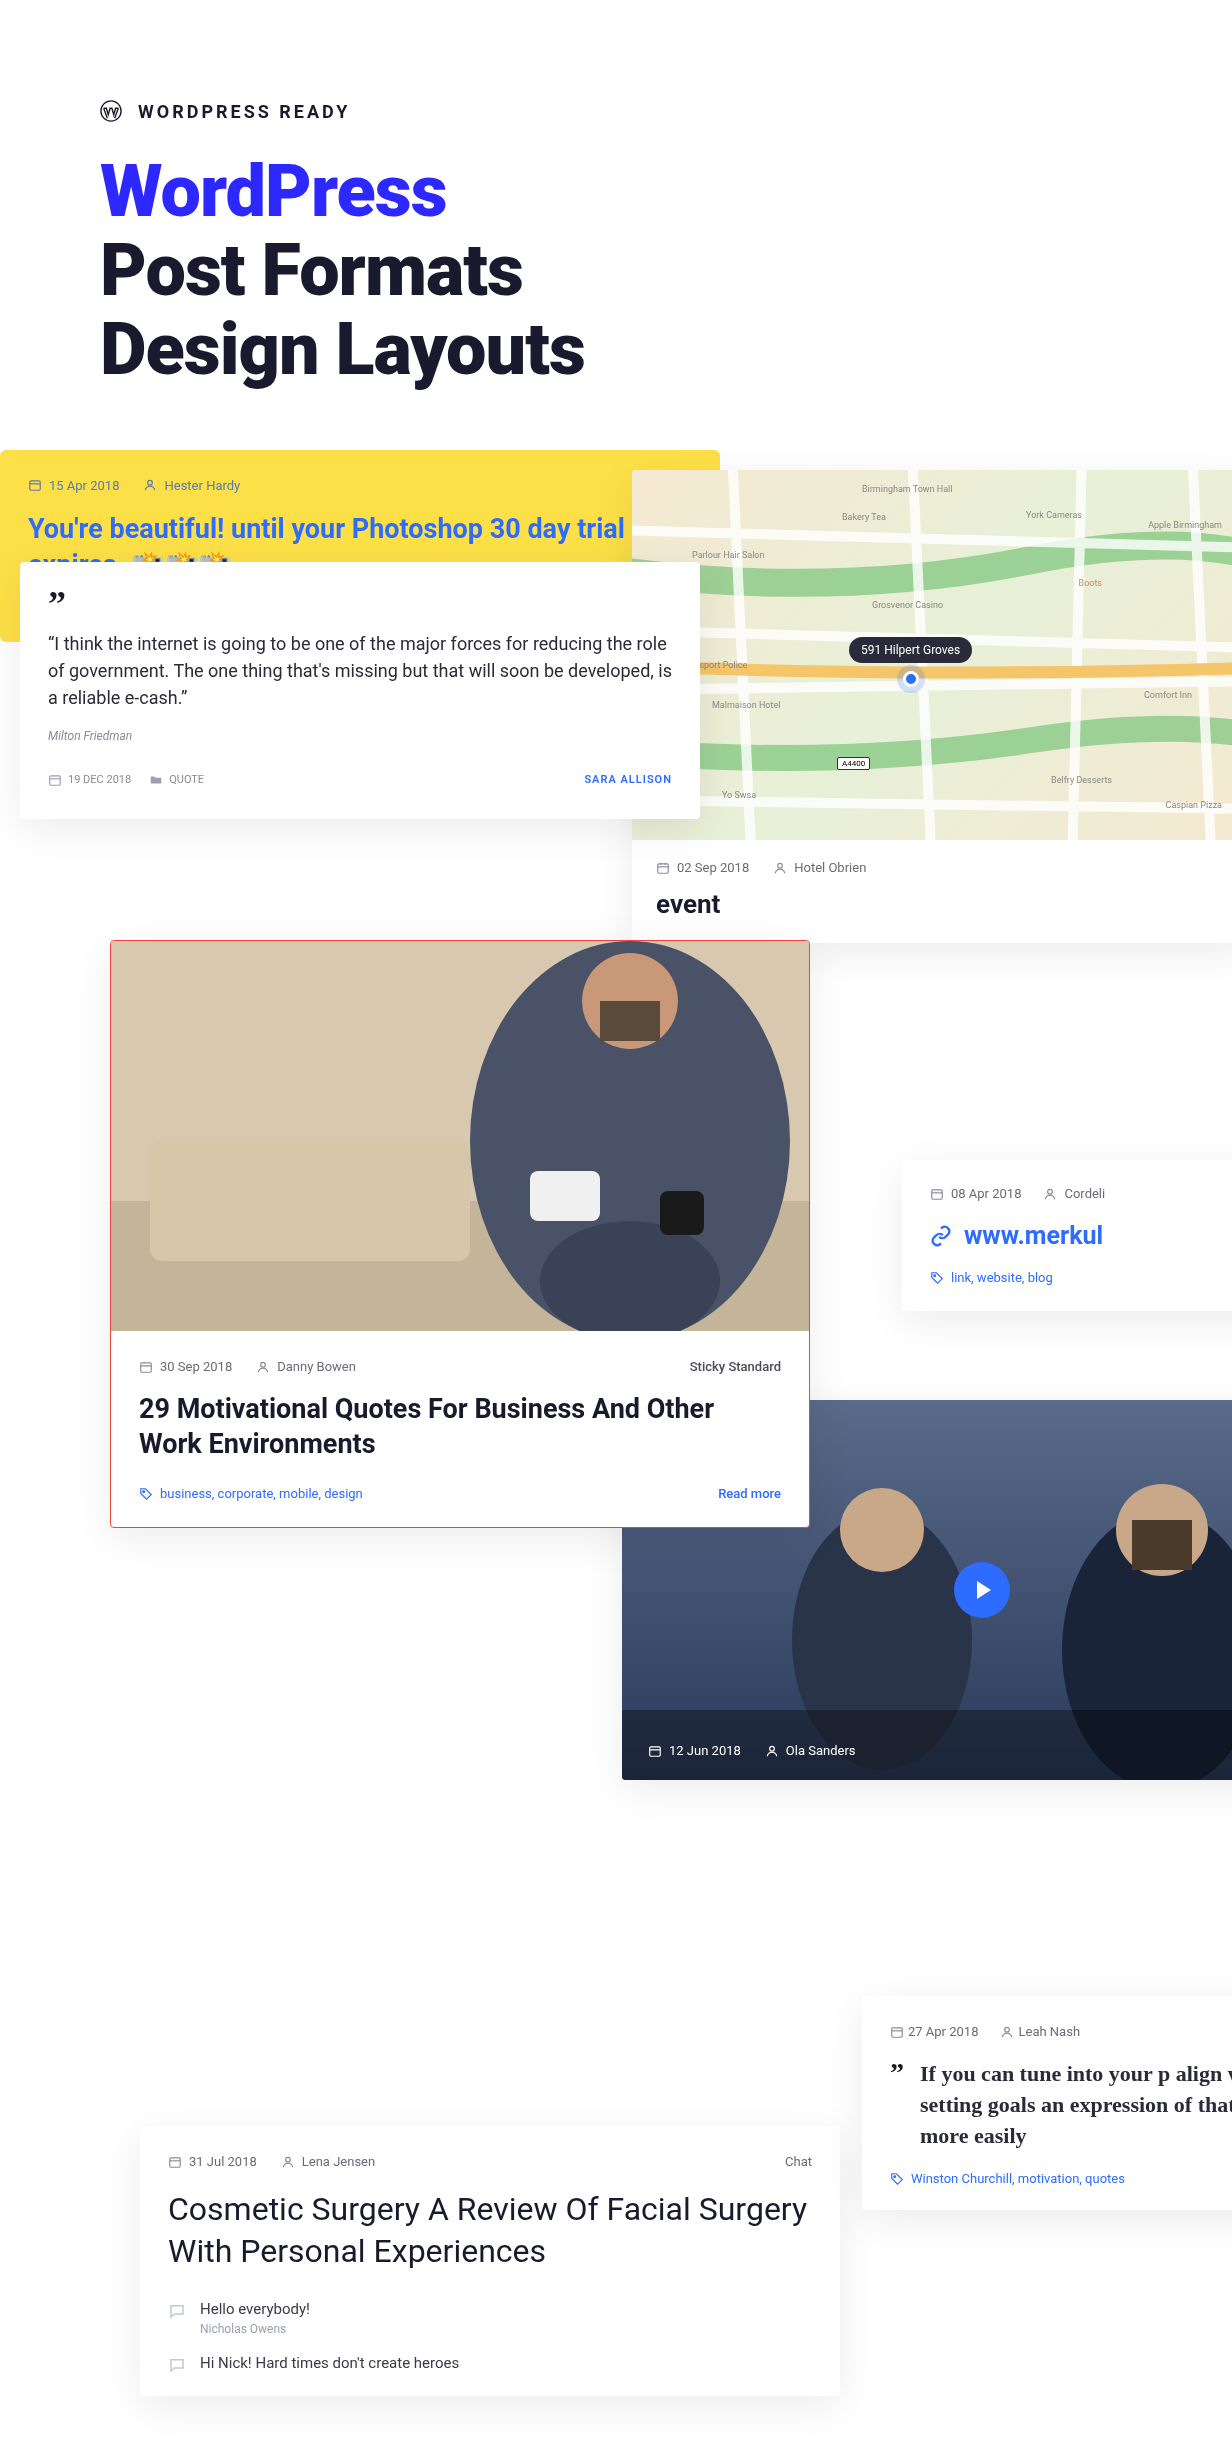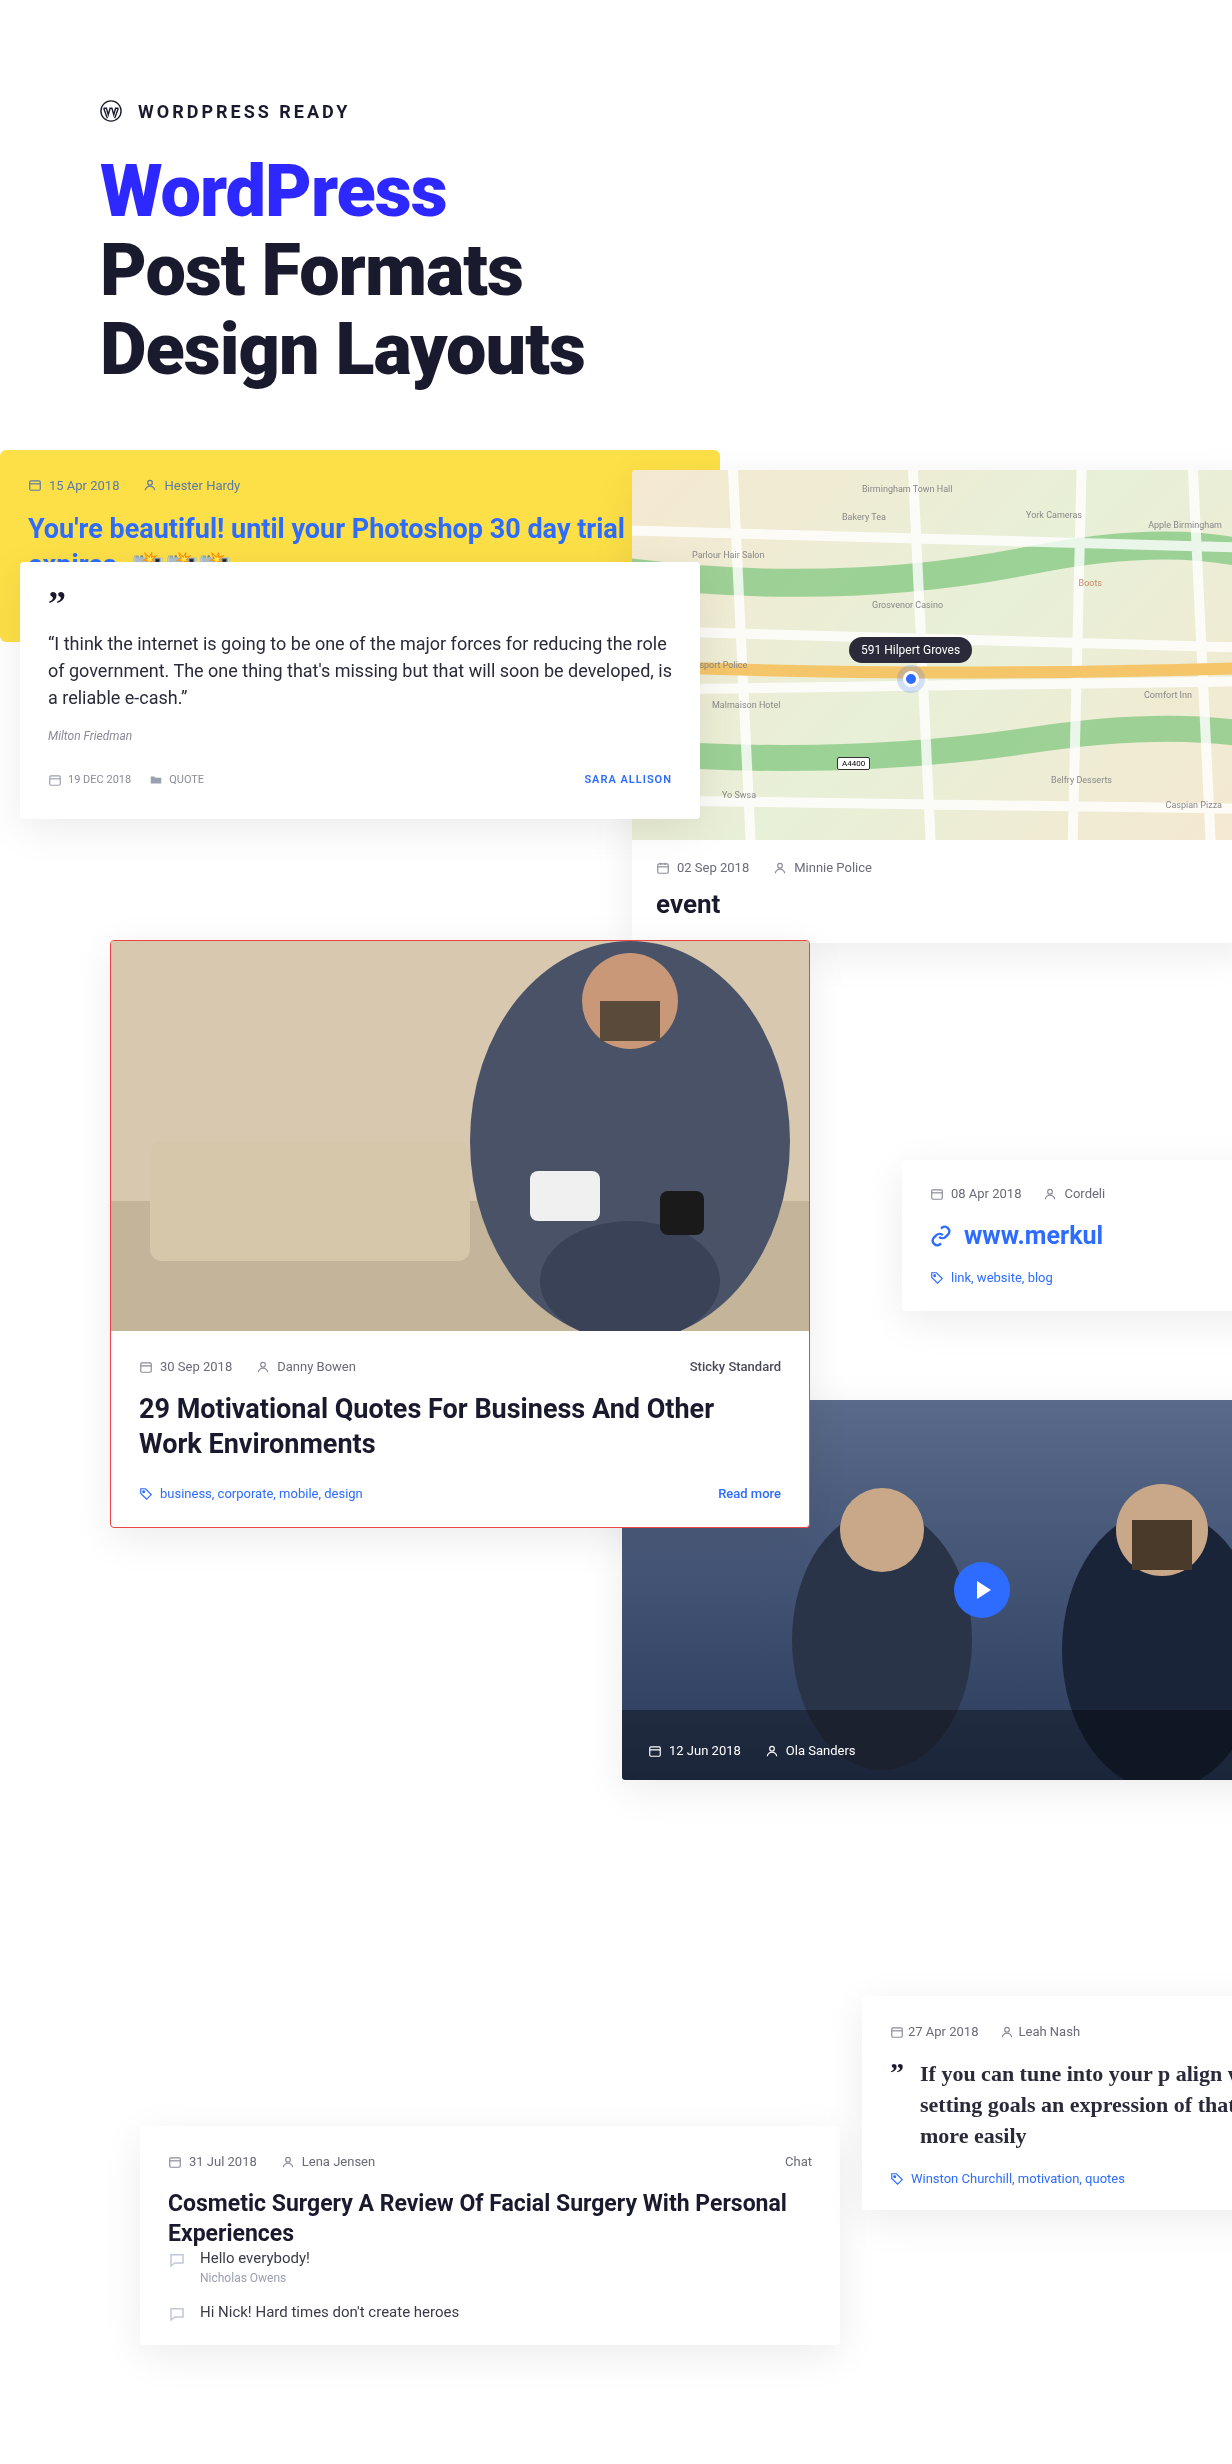--- a/index.html
+++ b/index.html
@@ -75,21 +75,21 @@
 .quote2-meta span { display: flex; align-items: center; gap: 4px; }
 .quote2-body { display: flex; gap: 16px; margin-bottom: 20px; }
 .quote2-mark { font-size: 28px; font-weight: 900; font-family: Georgia, serif; line-height: 1; color: #1a1a2e; }
 .quote2-text { font-size: 22px; font-weight: 700; font-family: Georgia, serif; line-height: 1.4; color: #2a2a3a; }
 .quote2-tags { color: #2d6cff; font-size: 13px; display: flex; align-items: center; gap: 7px; }
 
 .chat-card { top: 2126px; left: 140px; width: 700px; padding: 28px 28px 20px; z-index: 1; }
 .chat-meta { display: flex; justify-content: space-between; font-size: 13px; color: #6a6a7a; margin-bottom: 20px; }
 .chat-meta-left { display: flex; gap: 24px; }
 .chat-meta-left span { display: flex; align-items: center; gap: 7px; }
-.chat-title { font-size: 23px; font-weight: 700; color: #1a1a2e; line-height: 1.3; }
+.chat-title { font-size: 32px; font-weight: 400; color: #1a1a2e; line-height: 1.3; margin-bottom: 28px; }
 .chat-msgs { display: flex; flex-direction: column; gap: 18px; }
 .chat-msg { display: flex; gap: 14px; }
 .chat-bubble-icon { color: #c0c8d8; flex-shrink: 0; margin-top: 2px; }
 .chat-msg-body { flex: 1; }
 .chat-msg-text { font-size: 15px; color: #3a3a4a; margin-bottom: 4px; }
 .chat-msg-name { font-size: 12px; color: #9aa0b0; }
 
 .icon-sm { width: 14px; height: 14px; flex-shrink: 0; }
 .meta-item { display: flex; align-items: center; gap: 7px; }
 </style>
@@ -148,21 +148,21 @@
               <line x1="8" y1="3" x2="8" y2="7"></line>
               <line x1="16" y1="3" x2="16" y2="7"></line>
             </svg>
           <span>02 Sep 2018</span>
         </span>
         <span class="meta-item">
           <svg class="icon-sm" viewBox="0 0 24 24" fill="none" stroke="#8a8a9a" stroke-width="2">
               <circle cx="12" cy="8" r="4"></circle>
               <path d="M4 21c0-4 4-7 8-7s8 3 8 7"></path>
             </svg>
-          <span>Minnie Police</span>
+          <span>Hotel Obrien</span>
         </span>
       </div>
       <div class="map-title"> event</div>
     </div>
   </div>
 
   <div class="card quote-card">
     <div class="quote-mark">”</div>
     <p class="quote-text">“I think the internet is going to be one of the major forces for reducing the role of government. The one thing that's missing but that will soon be developed, is a reliable e-cash.”</p>
     <p class="quote-author">Milton Friedman</p>

